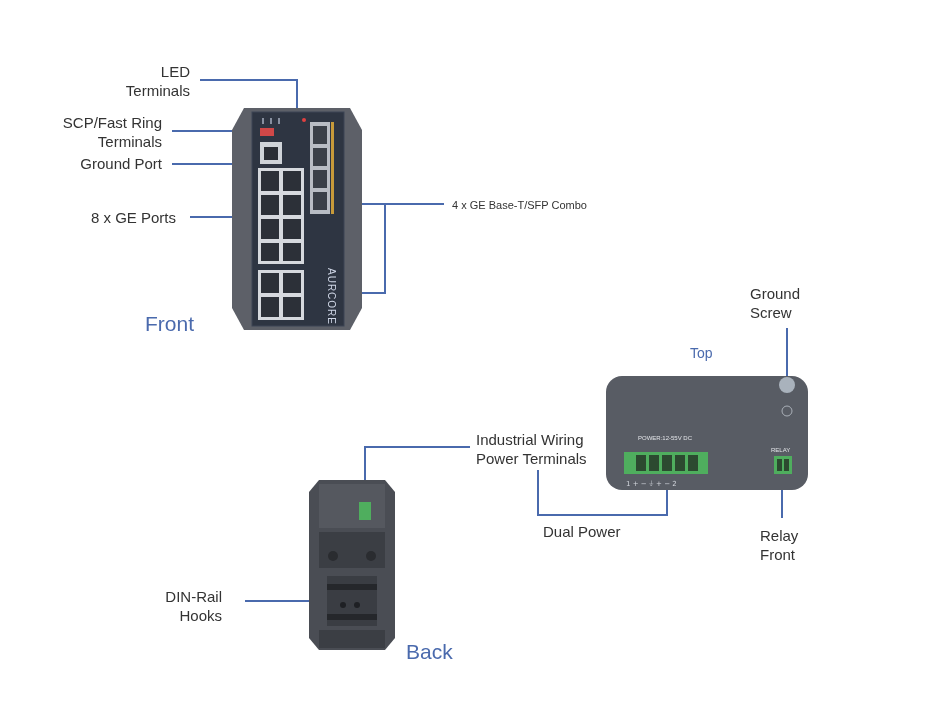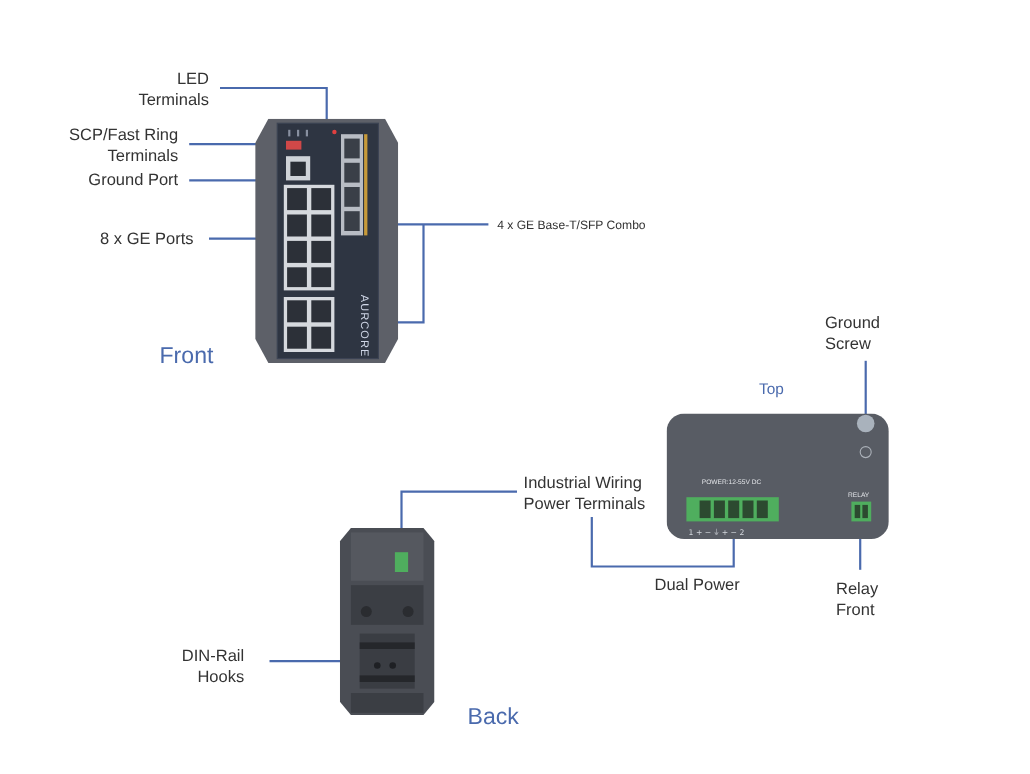--- a/index.html
+++ b/index.html
@@ -162,23 +162,23 @@
 
 <div class="lbl c" style="left:750px;top:284px;width:80px">
   <div>Ground</div>
     <div>Screw</div>
 </div>
 <div class="hdr" style="left:690px;top:345px;font-size:14px">Top</div>
 <div class="lbl" style="left:476px;top:430px">
   <div>Industrial Wiring</div>
     <div>Power Terminals</div>
 </div>
-<div class="lbl" style="left:595px;top:522px">Dual Power</div>
+<div class="lbl" style="left:543px;top:522px">Dual Power</div>
 <div class="lbl" style="left:760px;top:526px">
   <div>Relay</div>
     <div>Front</div>
 </div>
 
 <div class="lbl r" style="left:140px;top:587px;width:82px">
   <div>DIN-Rail</div>
     <div>Hooks</div>
 </div>
-<div class="hdr" style="left:425px;top:640px">Back</div>
+<div class="hdr" style="left:406px;top:640px">Back</div>
 
 </body></html>

